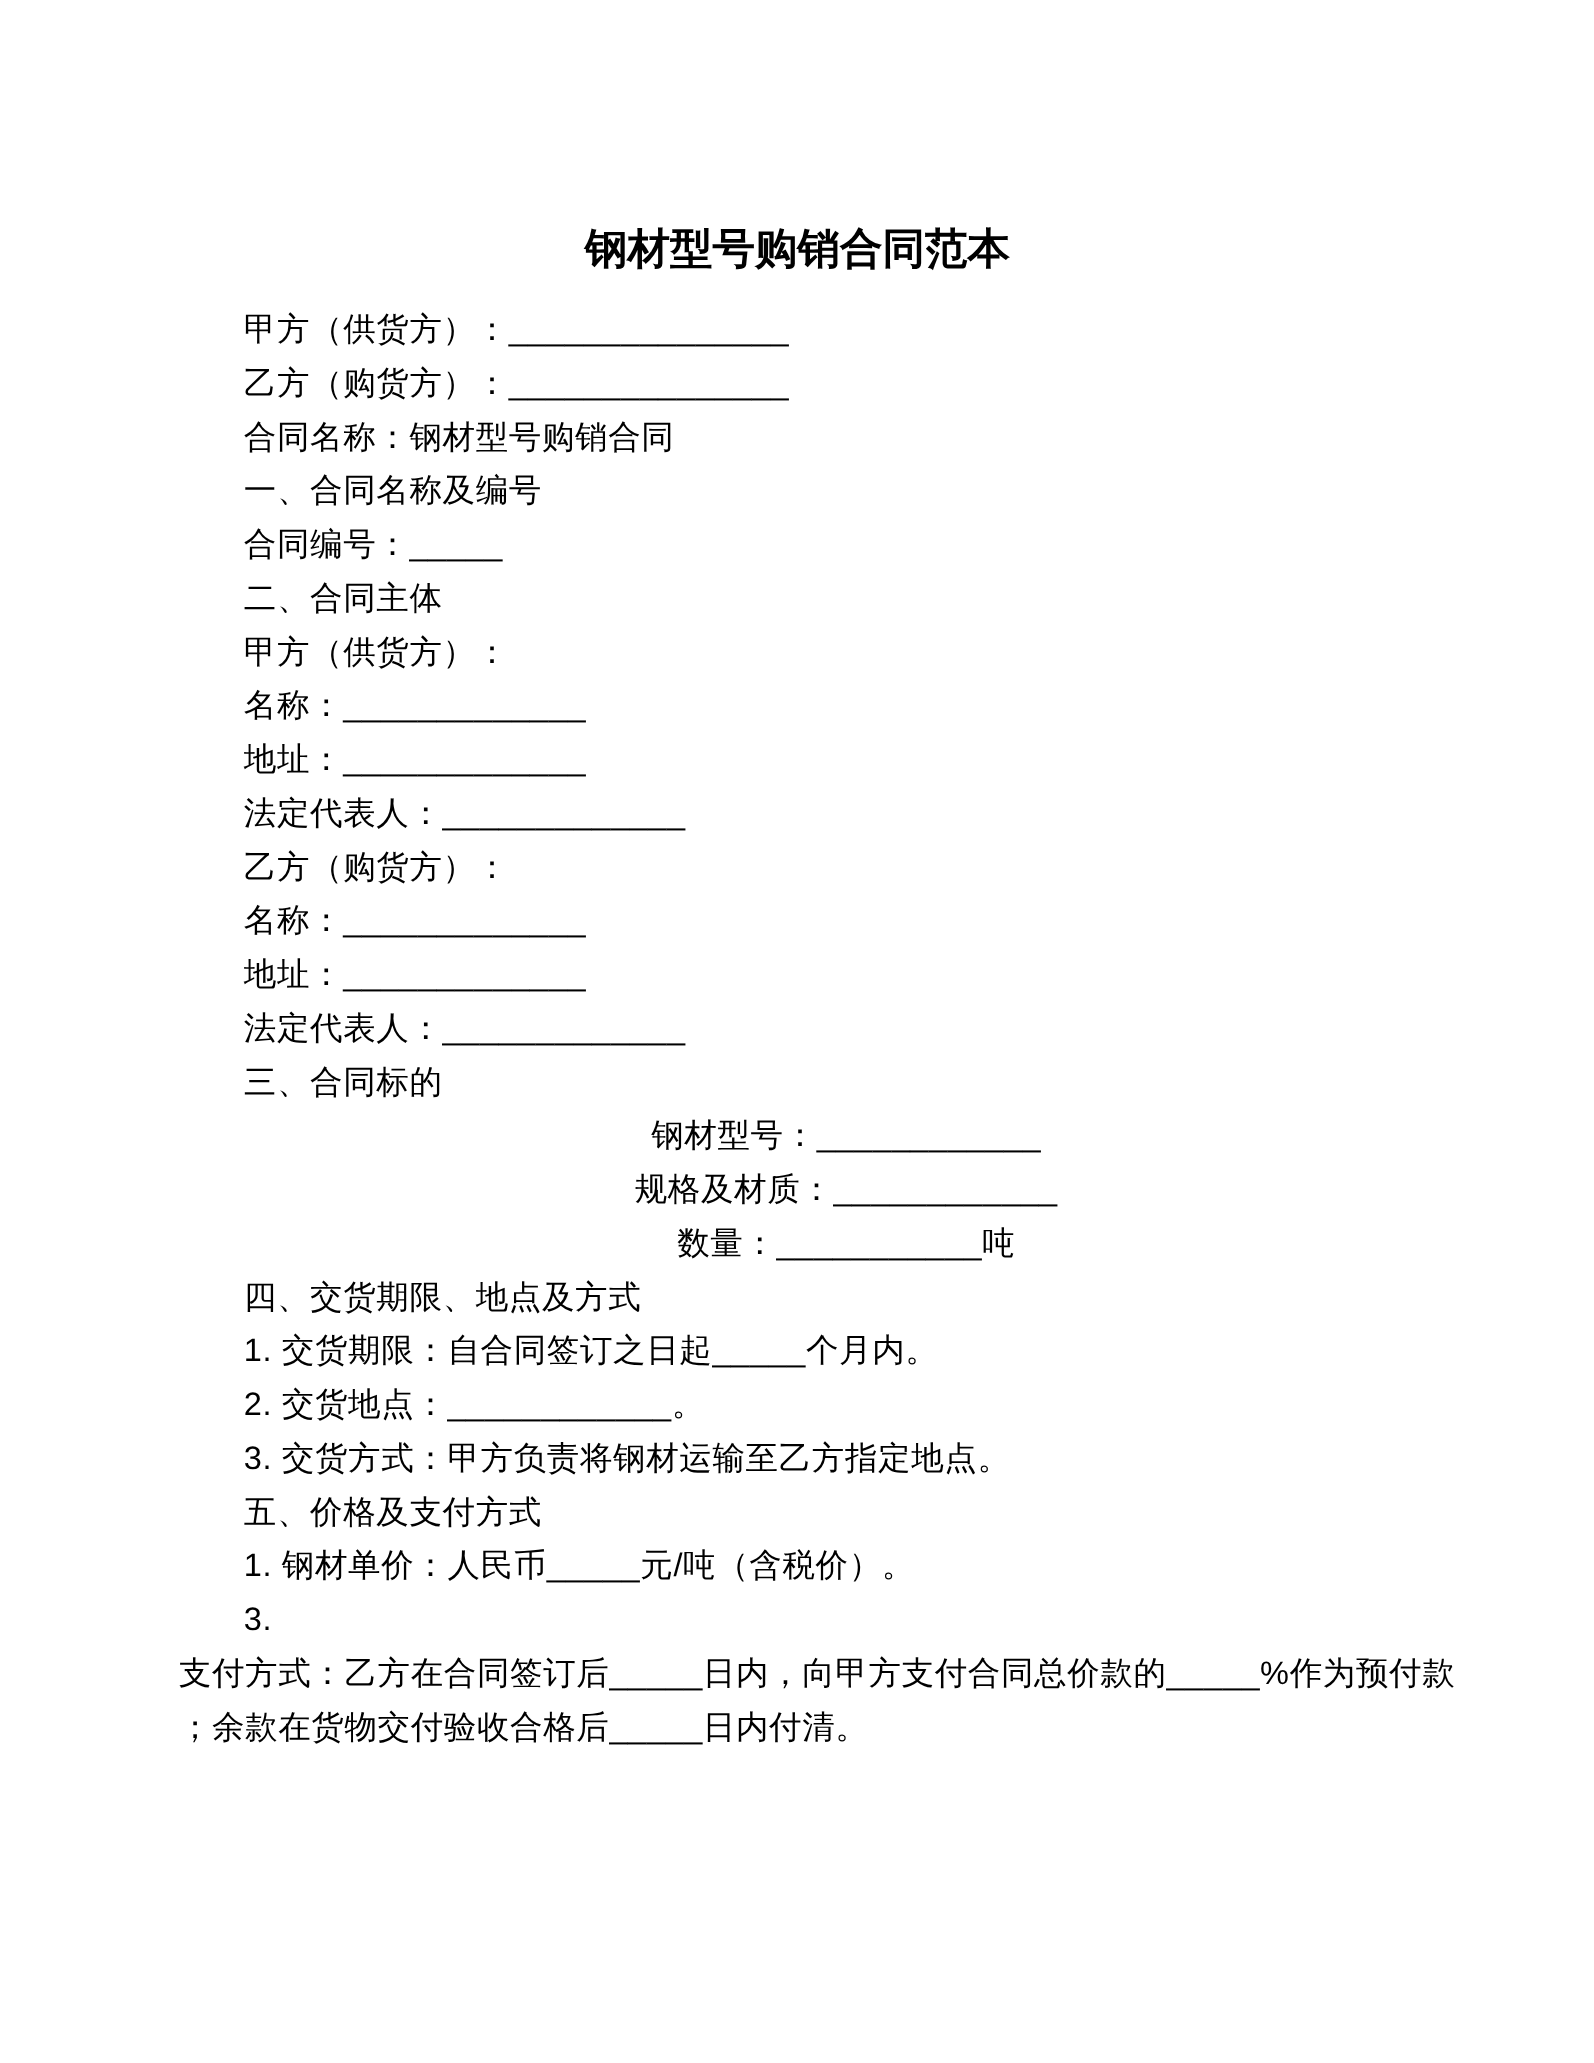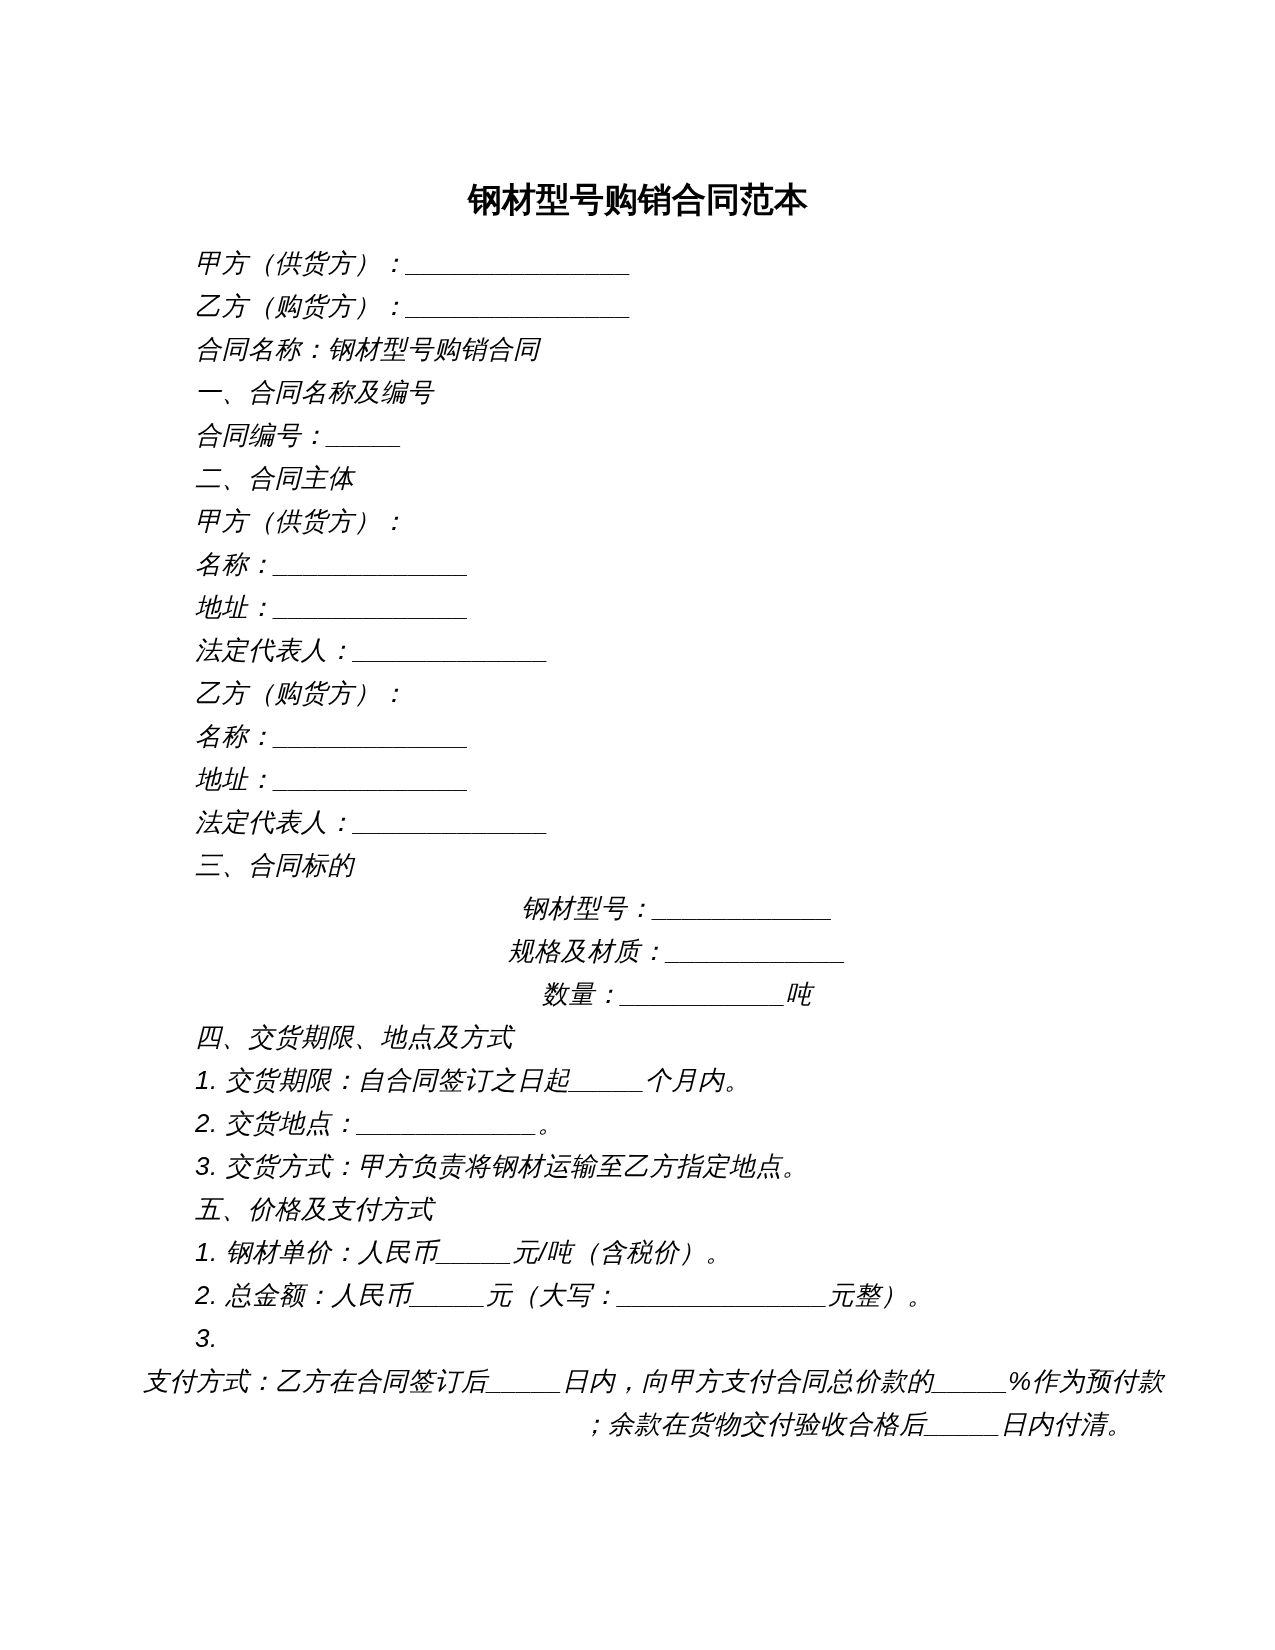--- a/index.html
+++ b/index.html
@@ -23,29 +23,28 @@
   .title {
     font-size: 34px;
     font-weight: bold;
     text-align: center;
     line-height: 46px;
     margin: 0 0 20px 0;
     white-space: nowrap;
   }
   .body-lines {
     width: 990px;
-    font-style: italic;
   }
   .line {
     font-size: 26px;
     line-height: 43px;
     white-space: nowrap;
     letter-spacing: 0.5px;
   }
-  .indent-0 { padding-left: 0; text-align: right; }
+  .indent-0 { padding-left: 0; }
   .indent-2 { padding-left: 52px; }
   .indent-3 { padding-left: 78px; text-align: center; }
 </style>
 </head>
 <body>
 
 <div class="doc">
   <h1 class="title">钢材型号购销合同范本</h1>
   <div class="body-lines">
       <div class="line indent-2">甲方（供货方）：_______________</div>
@@ -65,18 +64,17 @@
       <div class="line indent-2">三、合同标的</div>
       <div class="line indent-3">钢材型号：____________</div>
       <div class="line indent-3">规格及材质：____________</div>
       <div class="line indent-3">数量：___________吨</div>
       <div class="line indent-2">四、交货期限、地点及方式</div>
       <div class="line indent-2">1. 交货期限：自合同签订之日起_____个月内。</div>
       <div class="line indent-2">2. 交货地点：____________。</div>
       <div class="line indent-2">3. 交货方式：甲方负责将钢材运输至乙方指定地点。</div>
       <div class="line indent-2">五、价格及支付方式</div>
       <div class="line indent-2">1. 钢材单价：人民币_____元/吨（含税价）。</div>
-      <div class="line indent-2">2. 总金额：人民币_____元（大写：______________元整）。</div>
       <div class="line indent-2">3.</div>
       <div class="line indent-0">支付方式：乙方在合同签订后_____日内，向甲方支付合同总价款的_____%作为预付款</div>
       <div class="line indent-0">；余款在货物交付验收合格后_____日内付清。</div>
     </div>
 </div>
 
 </body></html>

